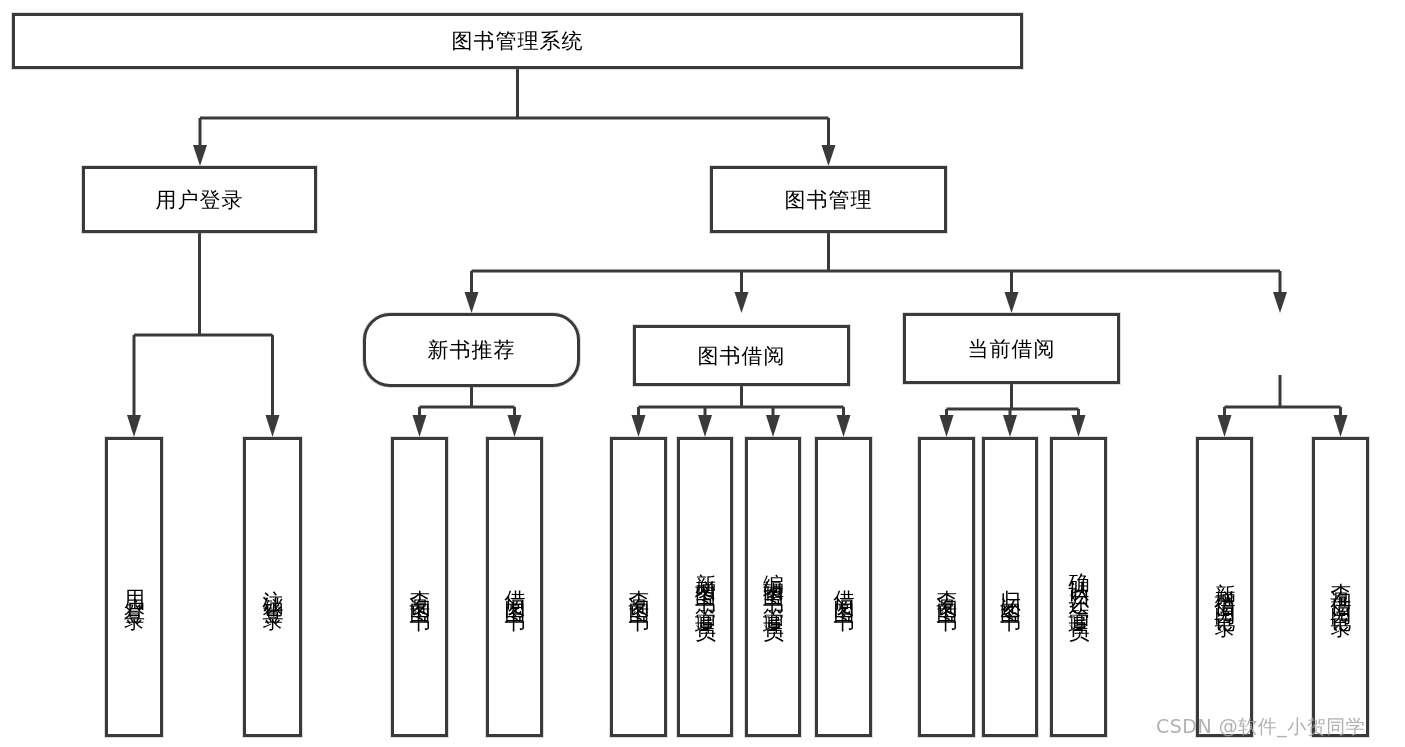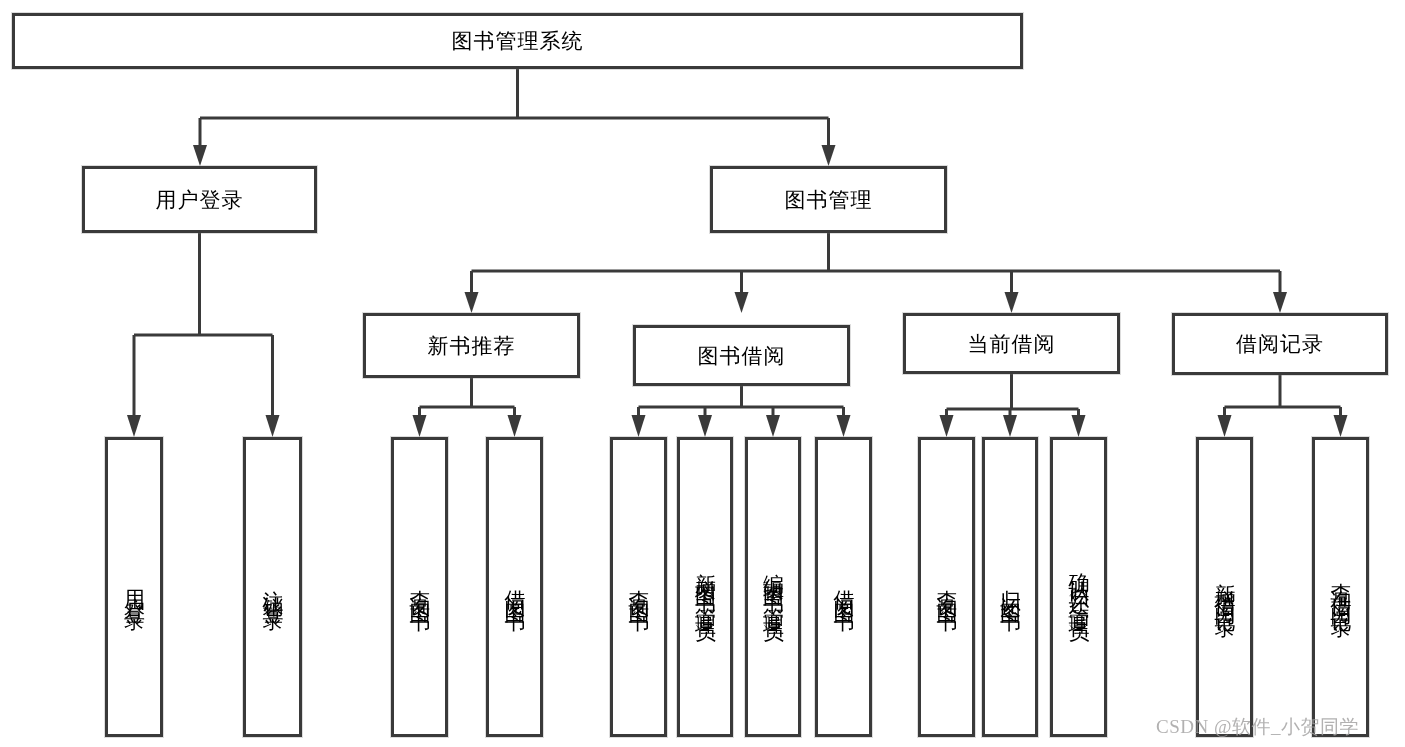--- a/index.html
+++ b/index.html
@@ -50,21 +50,20 @@
   }
   .watermark {
     position: absolute;
     left: 1156px;
     top: 714px;
     font-size: 19px;
     color: rgba(165,163,163,0.85);
     white-space: nowrap;
     z-index: 3;
     letter-spacing: 0.5px;
-    font-family: Liberation Serif, serif;
   }
 </style>
 </head>
 <body>
 
 <div class="stage">
 
   <svg class="wires" viewBox="0 0 1405 747" xmlns="http://www.w3.org/2000/svg">
 
     <path d="M517.5 68 V118"></path>
@@ -131,31 +130,28 @@
     <span class="hlabel">图书管理系统</span>
   </div>
 
   <div class="node" style="left:82px; top:166px; width:235px; height:67px;">
     <span class="hlabel">用户登录</span>
   </div>
   <div class="node" style="left:710px; top:166px; width:237px; height:67px;font-family:Liberation Mono, monospace;">
     <span class="hlabel">图书管理</span>
   </div>
 
-  <div class="node" style="left:363px; top:313px; width:217px; height:65px;">
+  <div class="node" style="left:363px; top:313px; width:217px; height:74px;border-radius:27px;">
     <span class="hlabel">新书推荐</span>
   </div>
   <div class="node" style="left:633px; top:313px; width:217px; height:61px;margin-top:12px;">
     <span class="hlabel">图书借阅</span>
   </div>
-  <div class="node" style="left:903px; top:313px; width:217px; height:61px;">
+  <div class="node" style="left:903px; top:313px; width:217px; height:71px;">
     <span class="hlabel">当前借阅</span>
-  </div>
-  <div class="node" style="left:1172px; top:313px; width:216px; height:62px;">
-    <span class="hlabel">借阅记录</span>
   </div>
 
   <div class="node" style="left:105px; top:437px; width:58px; height:300px;">
     <span class="vlabel">用户登录</span>
   </div>
   <div class="node" style="left:243px; top:437px; width:59px; height:300px;">
     <span class="vlabel">注销登录</span>
   </div>
 
   <div class="node" style="left:391px; top:437px; width:57px; height:300px;">

